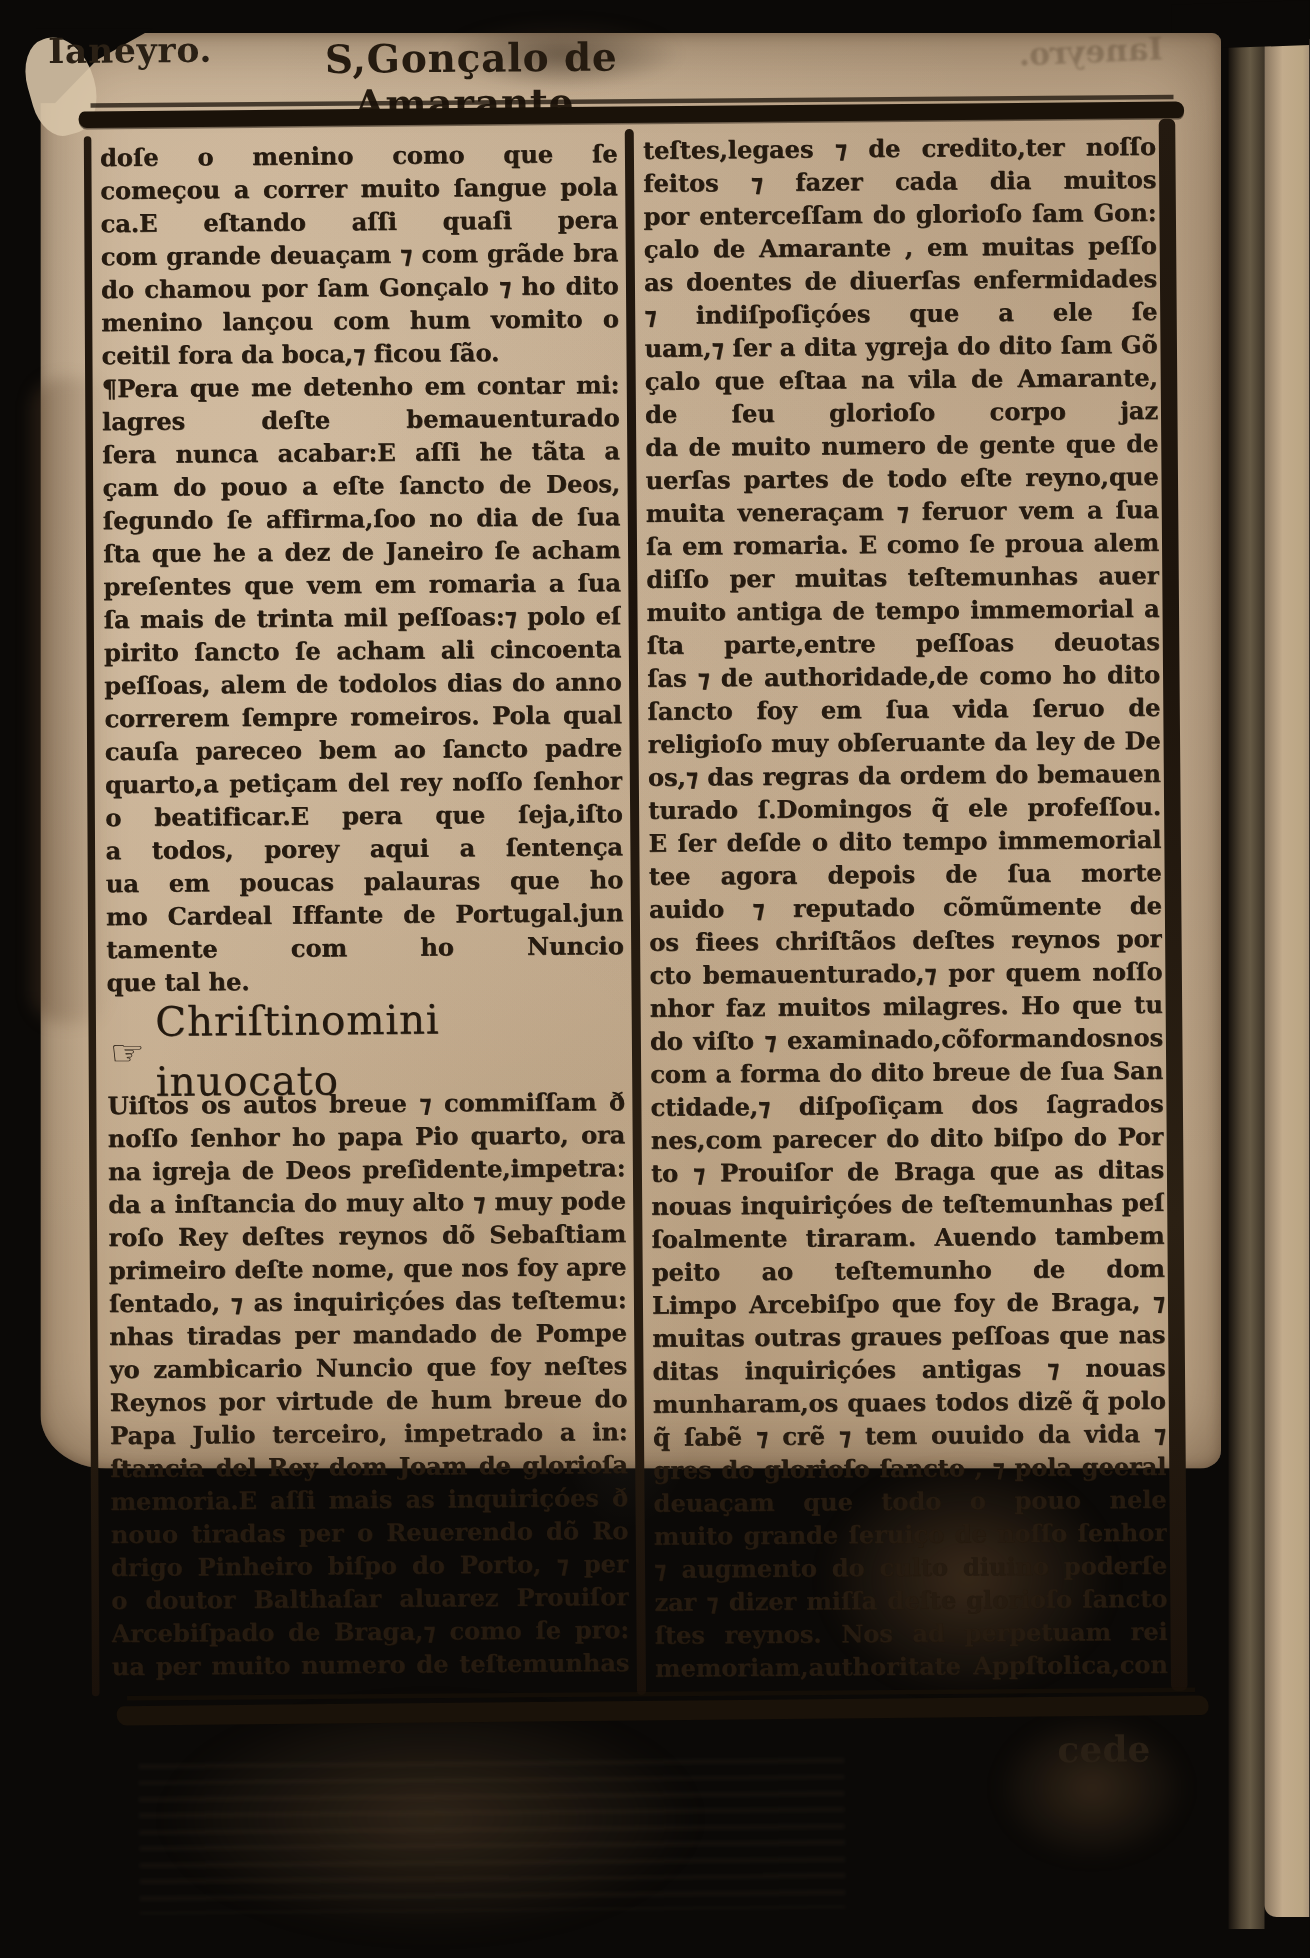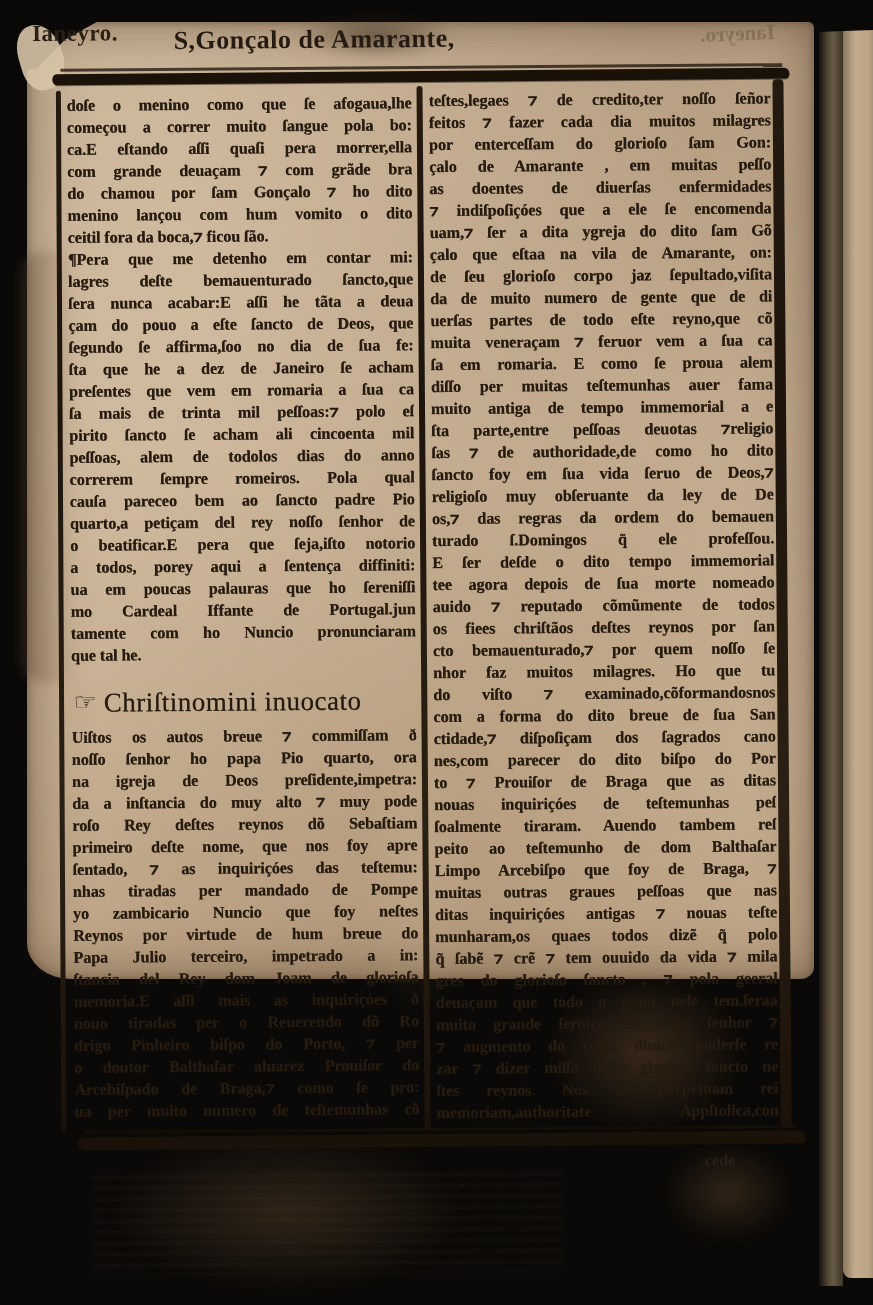--- a/index.html
+++ b/index.html
@@ -17,21 +17,21 @@
   .corner-shadow{position:absolute;right:0;top:0;width:92px;height:30px;background:#0b0907;
     transform:skewY(-2deg);transform-origin:right top;}
   
   .page{position:absolute;left:27px;top:22px;width:787px;height:957px;
     background:
       radial-gradient(ellipse at 20% 28%, rgba(255,244,222,0.10), transparent 60%),
       radial-gradient(ellipse at 86% 12%, rgba(110,82,52,0.20), transparent 55%),
       radial-gradient(ellipse at 50% 96%, rgba(120,92,60,0.18), transparent 60%),
       linear-gradient(180deg,#c9b296 0%,#ccb599 45%,#c4ac8e 78%,#bda486 100%);
     box-shadow: inset 0 0 55px rgba(66,45,26,.55), inset 0 0 9px rgba(60,40,25,.45);
-    border-radius:14px 6px 14px 44px / 10px 6px 12px 36px;font-family:Liberation Serif, serif;}
+    border-radius:14px 6px 14px 44px / 10px 6px 12px 36px;}
   .torn-corner{position:absolute;left:-3px;top:-3px;width:78px;height:50px;background:#0b0907;
     clip-path:polygon(0 0,100% 0,52% 42%,16% 100%,0 100%);}
   .torn-flake{position:absolute;left:-8px;top:2px;width:44px;height:66px;background:#d7c4a7;
     transform:rotate(-16deg);border-radius:45% 55% 50% 40%;opacity:.9;}
   .stain{position:absolute;pointer-events:none;border-radius:50%;}
   .stain.s1{left:268px;top:-10px;width:160px;height:48px;background:radial-gradient(ellipse,rgba(48,36,24,.55),transparent 70%);filter:blur(4px);}
   .stain.s2{left:518px;top:950px;width:200px;height:160px;background:radial-gradient(ellipse,rgba(152,108,64,.32),transparent 70%);filter:blur(6px);}
   .stain.s3{left:80px;top:1110px;width:360px;height:160px;background:radial-gradient(ellipse,rgba(124,94,60,.32),transparent 70%);filter:blur(8px);}
   .stain.s4{left:-6px;top:230px;width:52px;height:430px;background:linear-gradient(90deg,rgba(86,62,40,.38),transparent);filter:blur(5px);border-radius:20px;}
   .stain.s5{left:636px;top:1120px;width:130px;height:100px;background:radial-gradient(ellipse,rgba(140,102,62,.30),transparent 70%);filter:blur(6px);}
@@ -59,21 +59,21 @@
   .col-left{left:42px;top:70px;width:345px;}
   .col-right{left:404px;top:68px;width:342px;}
   .tl{height:22px;line-height:22px;font-size:16.2px;font-weight:700;color:#261b10;
     text-align:justify;text-align-last:justify;overflow:hidden;letter-spacing:-.1px;
     text-shadow:.3px .3px .4px rgba(35,24,12,.7);}
   .tl.nj{text-align:left;text-align-last:left;}
   .heading-row{display:flex;align-items:center;gap:7px;height:40px;margin:16px 0 4px 2px;}
   .manicule{font-size:26px;line-height:40px;color:#1d140c;transform:scaleY(.9);}
   .heading-text{font-size:27px;font-weight:400;color:#241a10;letter-spacing:.5px;line-height:40px;
     text-shadow:.3px .3px .4px rgba(35,24,12,.6);}
-  .catchword{position:absolute;left:672px;top:1132px;font-size:16px;font-weight:700;color:#2a2015;}
+  .catchword{position:absolute;left:672px;top:1132px;font-size:24px;font-weight:700;color:#2a2015;}
 </style>
 </head>
 <body>
 
 <div class="gutter-strip"></div>
 <div class="next-page-edge"></div>
 <div class="corner-shadow"></div>
 
 <div class="page">
   <div class="torn-corner"></div>

